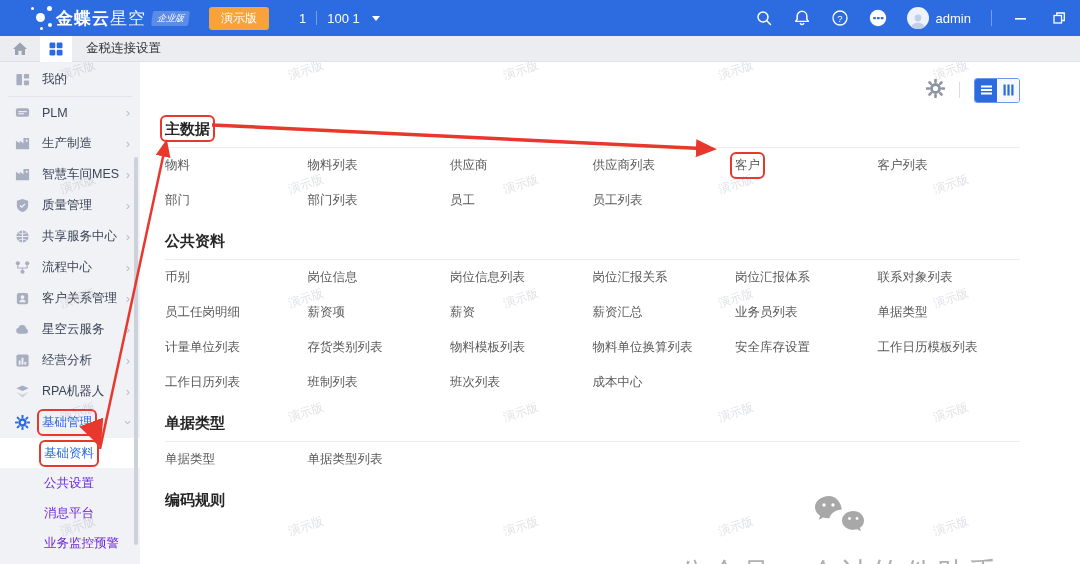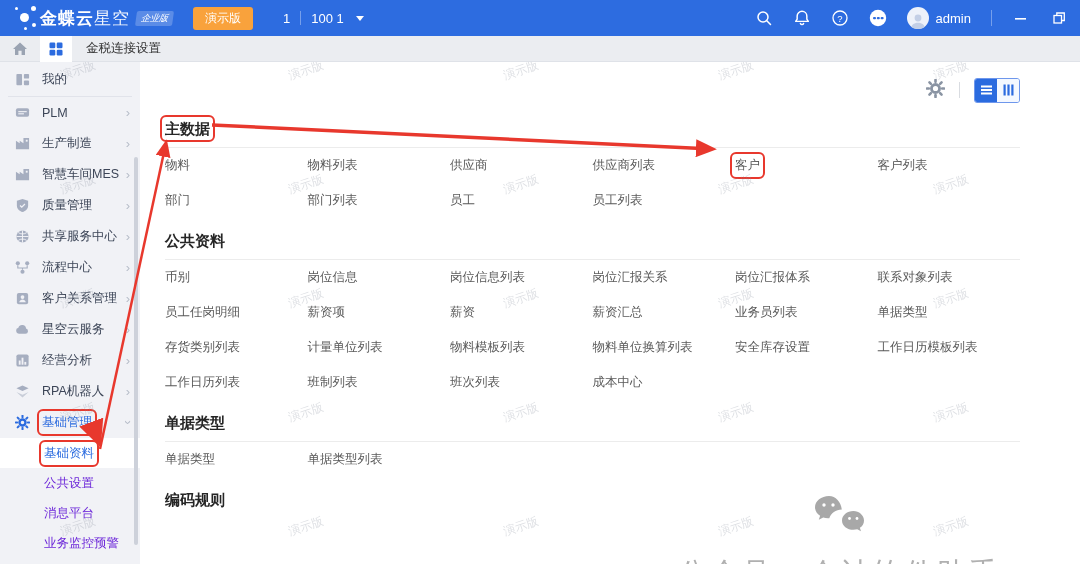--- a/index.html
+++ b/index.html
@@ -1,20 +1,20 @@
 <!DOCTYPE html>
 <html><head>
 <meta charset="utf-8">
 <style>
   * { margin:0; padding:0; box-sizing:border-box; }
   body { font-family:"Liberation Sans","DejaVu Sans",sans-serif; background:#888; }
   .screen { position:relative; width:1080px; height:564px; background:#fff; overflow:hidden; margin:0 auto; }
 
   
-  .topbar { position:absolute; top:0; left:0; width:100%; height:36px; background:#2d6ce0; display:flex; align-items:center; color:#fff; z-index:50; }
+  .topbar { position:absolute; top:0; left:0; width:100%; height:36px; background:#2d6ce0; display:flex; align-items:center; color:#fff; z-index:50;padding-left:16px; }
   .logo-dots { position:relative; width:34px; height:36px; margin-left:6px; flex:none; }
   .logo-dots i { position:absolute; background:#fff; border-radius:50%; }
   .brand { font-size:17px; letter-spacing:1px; white-space:nowrap; }
   .brand b { font-weight:bold; }
   .brand .lite { font-weight:400; opacity:.92; }
   .edition-badge { display:inline-block; margin-left:6px; padding:1px 5px; font-size:9px; font-style:italic; background:rgba(255,255,255,.22); border-radius:2px; transform:skewX(-8deg); }
   .demo-badge { margin-left:20px; background:#f9a23c; color:#fff; font-size:12px; padding:3px 12px; border-radius:3px; white-space:nowrap; }
   .org-group { display:flex; align-items:center; margin-left:30px; font-size:13px; gap:10px; }
   .v-sep { width:1px; height:14px; background:rgba(255,255,255,.35); }
   .caret-down { width:0; height:0; border-left:4.5px solid transparent; border-right:4.5px solid transparent; border-top:5px solid #fff; margin-left:2px; }
@@ -426,24 +426,24 @@
             <div class="sec-item">
               <span>薪资汇总</span>
             </div>
             <div class="sec-item">
               <span>业务员列表</span>
             </div>
             <div class="sec-item">
               <span>单据类型</span>
             </div>
             <div class="sec-item">
+              <span>计量单位列表</span>
+            </div>
+            <div class="sec-item">
               <span>存货类别列表</span>
-            </div>
-            <div class="sec-item">
-              <span>计量单位列表</span>
             </div>
             <div class="sec-item">
               <span>物料模板列表</span>
             </div>
             <div class="sec-item">
               <span>物料单位换算列表</span>
             </div>
             <div class="sec-item">
               <span>安全库存设置</span>
             </div>

